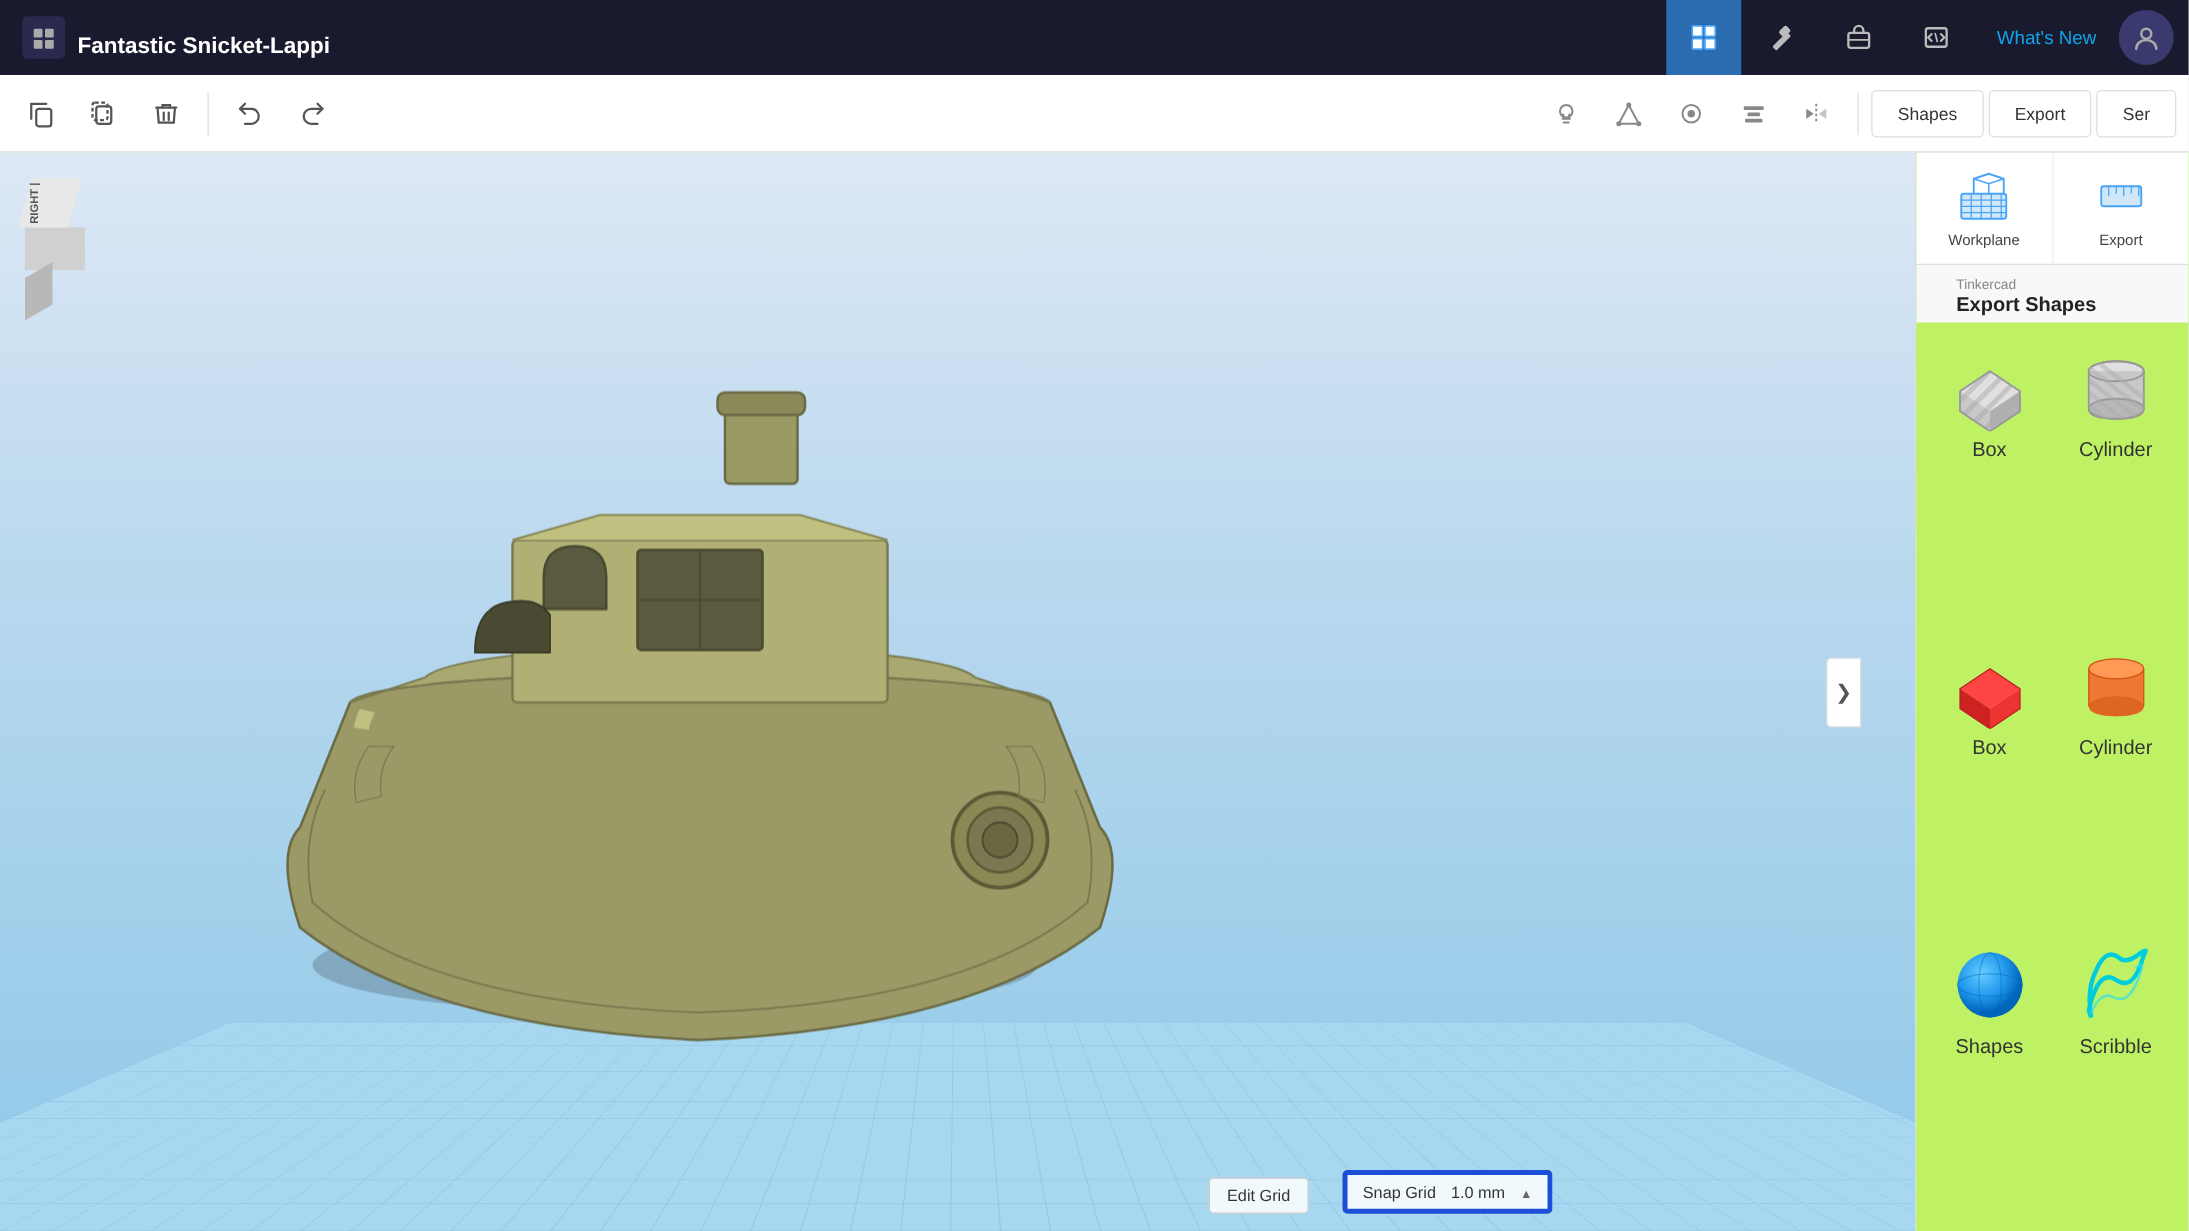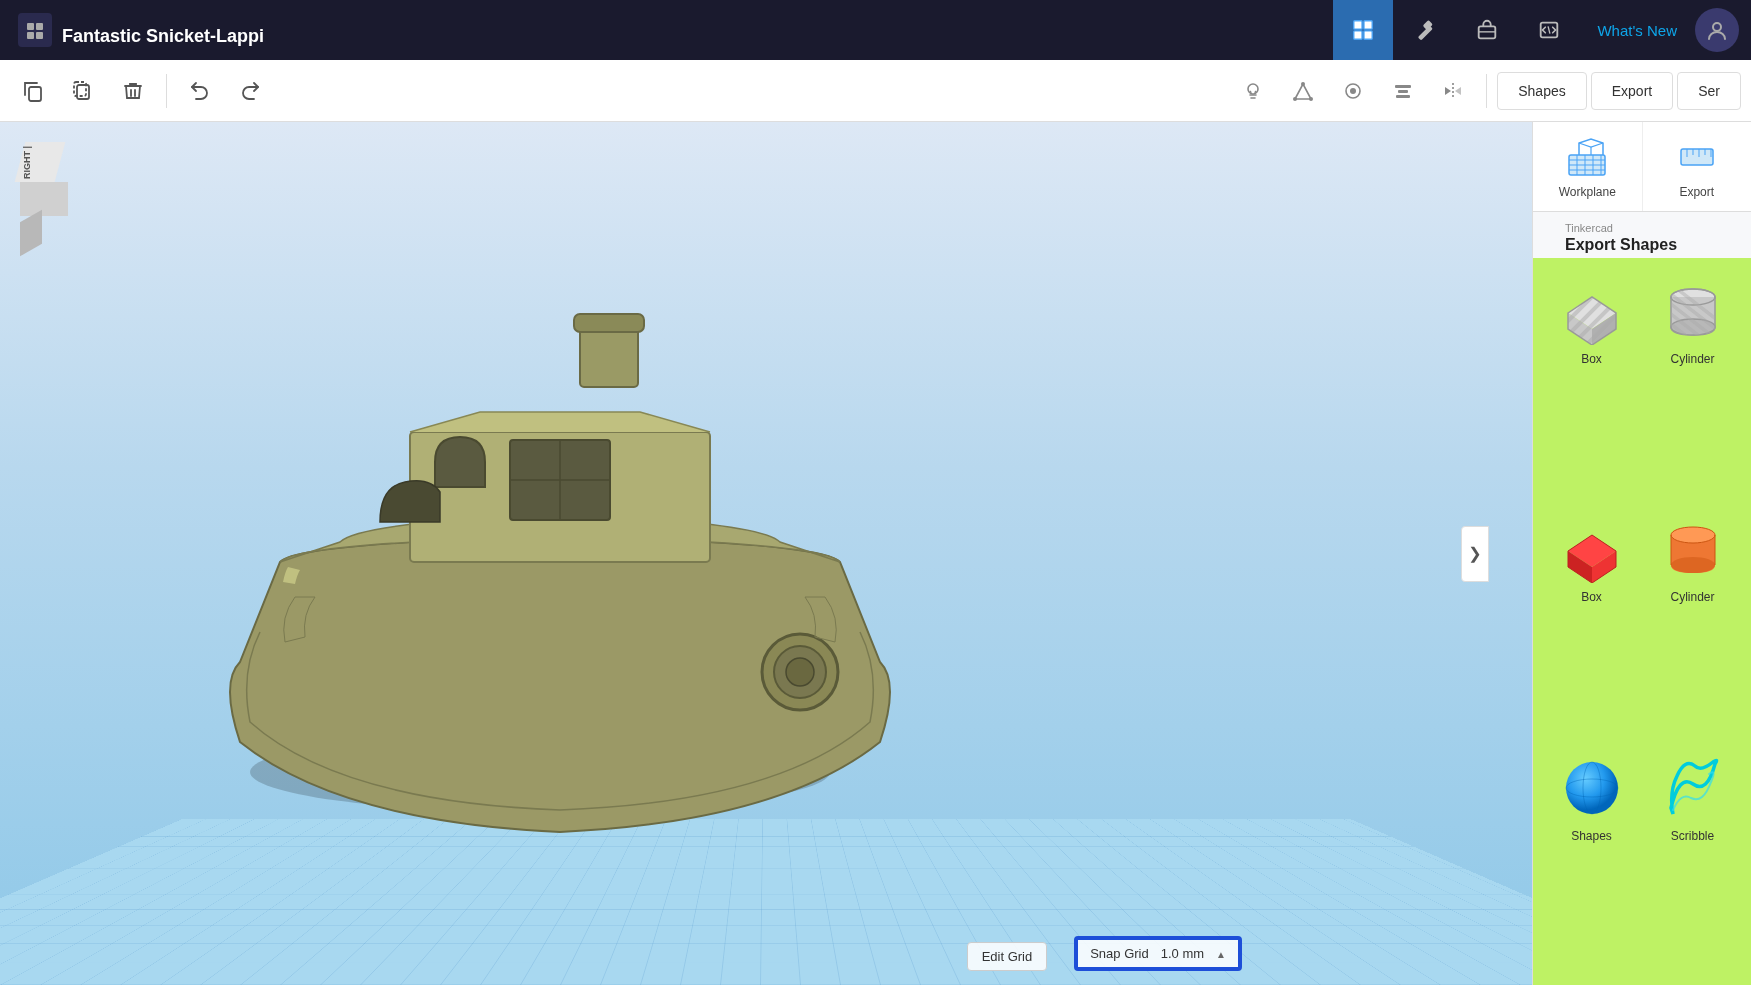--- a/index.html
+++ b/index.html
@@ -335,21 +335,21 @@
       padding: 8px 4px;
       border-radius: 6px;
       background: transparent;
       border: none;
     }
     .shape-icon {
       width: 70px; height: 70px;
       display: flex; align-items: center; justify-content: center;
     }
     .shape-label {
-      font-size: 12px;
+      font-size: 16px;
       color: #333;
       text-align: right;
     }
   </style>
 </head>
 <body>
 
 <div id="topnav">
   <div class="brand-area">
     <button class="grid-icon-btn">

